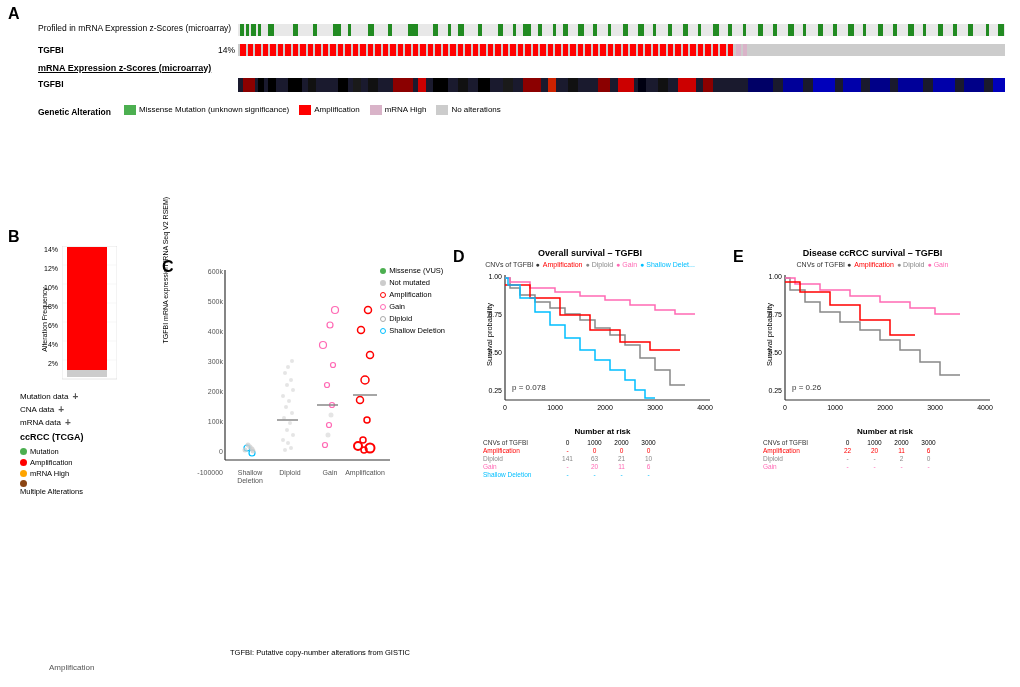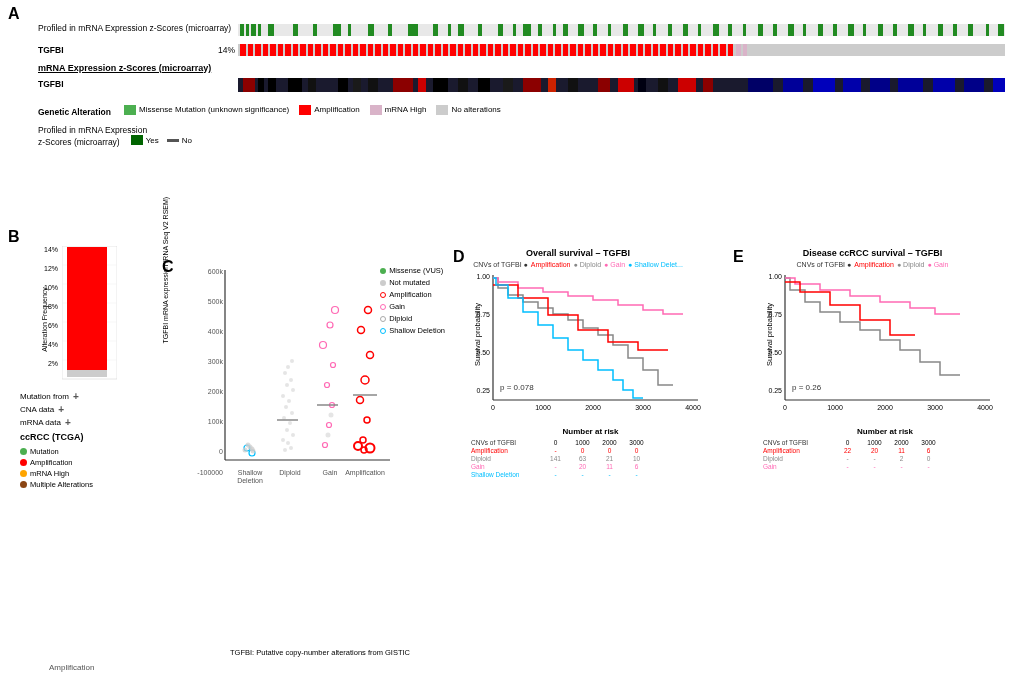--- a/index.html
+++ b/index.html
@@ -44,21 +44,21 @@
       top: 260px;
       left: 165px;
       width: 280px;
       bottom: 30px;
     }
 
     
     #section-d {
       position: absolute;
       top: 248px;
-      left: 443px;
+      left: 455px;
       width: 270px;
       bottom: 5px;
     }
 
     
     #section-e {
       position: absolute;
       top: 248px;
       left: 735px;
       width: 275px;
@@ -277,29 +277,20 @@
       <span style="font-size:8px;">Missense Mutation (unknown significance)</span>
       <span style="width:12px;height:10px;background:#FF0000;display:inline-block;margin-left:10px;margin-right:3px;"></span>
       <span style="font-size:8px;">Amplification</span>
       <span style="width:12px;height:10px;background:#D9B3C8;display:inline-block;margin-left:10px;margin-right:3px;"></span>
       <span style="font-size:8px;">mRNA High</span>
       <span style="width:12px;height:10px;background:#CCCCCC;display:inline-block;margin-left:10px;margin-right:3px;"></span>
       <span style="font-size:8px;">No alterations</span>
     </div>
   </div>
 
-  <div style="position:absolute;top:118px;left:28px;right:5px;">
-    <span style="font-size:8.5px;">Profiled in mRNA Expression<br>z-Scores (microarray)</span>
-    <span style="margin-left:8px;display:inline-flex;align-items:center;">
-      <span style="width:12px;height:10px;background:#006400;display:inline-block;margin-right:3px;"></span>
-      <span style="font-size:8px;">Yes</span>
-      <span style="margin-left:8px;width:12px;height:3px;background:#555;display:inline-block;margin-right:3px;"></span>
-      <span style="font-size:8px;">No</span>
-    </span>
-  </div>
 
 
 </div>
 
 <span class="panel-label" style="top:228px;left:8px;">B</span>
 
 <div id="section-b">
 
   <div style="position:absolute;top:18px;left:20px;width:110px;height:140px;">
 
@@ -326,21 +317,21 @@
       <line x1="0" y1="114" x2="55" y2="114" stroke="#eee" stroke-width="0.5"></line>
 
       <rect x="5" y="1" width="40" height="130" fill="#FF0000"></rect>
 
       <rect x="5" y="124" width="40" height="7" fill="#CCCCCC"></rect>
     </svg>
   </div>
 
   <div style="position:absolute;top:163px;left:10px;">
     <div style="display:flex;align-items:center;margin-bottom:2px;">
-      <span style="font-size:8px;">Mutation from</span>
+      <span style="font-size:8px;">Mutation data</span>
       <span style="margin-left:4px;font-size:10px;color:#555;font-weight:bold;">+</span>
     </div>
     <div style="display:flex;align-items:center;margin-bottom:2px;">
       <span style="font-size:8px;">CNA data</span>
       <span style="margin-left:4px;font-size:10px;color:#555;font-weight:bold;">+</span>
     </div>
     <div style="display:flex;align-items:center;margin-bottom:4px;">
       <span style="font-size:8px;">mRNA data</span>
       <span style="margin-left:4px;font-size:10px;color:#555;font-weight:bold;">+</span>
     </div>
@@ -351,21 +342,21 @@
       <span style="font-size:7.5px;">Mutation</span>
     </div>
     <div style="display:flex;align-items:center;margin-bottom:2px;">
       <span style="width:7px;height:7px;border-radius:50%;background:#FF0000;display:inline-block;margin-right:3px;"></span>
       <span style="font-size:7.5px;">Amplification</span>
     </div>
     <div style="display:flex;align-items:center;margin-bottom:2px;">
       <span style="width:7px;height:7px;border-radius:50%;background:#FFA500;display:inline-block;margin-right:3px;"></span>
       <span style="font-size:7.5px;">mRNA High</span>
     </div>
-    <div style="display:flex;align-items:center;">
+    <div style="display:flex;flex-direction:column;">
       <span style="width:7px;height:7px;border-radius:50%;background:#8B4513;display:inline-block;margin-right:3px;"></span>
       <span style="font-size:7.5px;">Multiple Alterations</span>
     </div>
   </div>
 
 </div>
 
 <span class="panel-label" style="top:258px;left:162px;">C</span>
 
 <div id="section-c">

